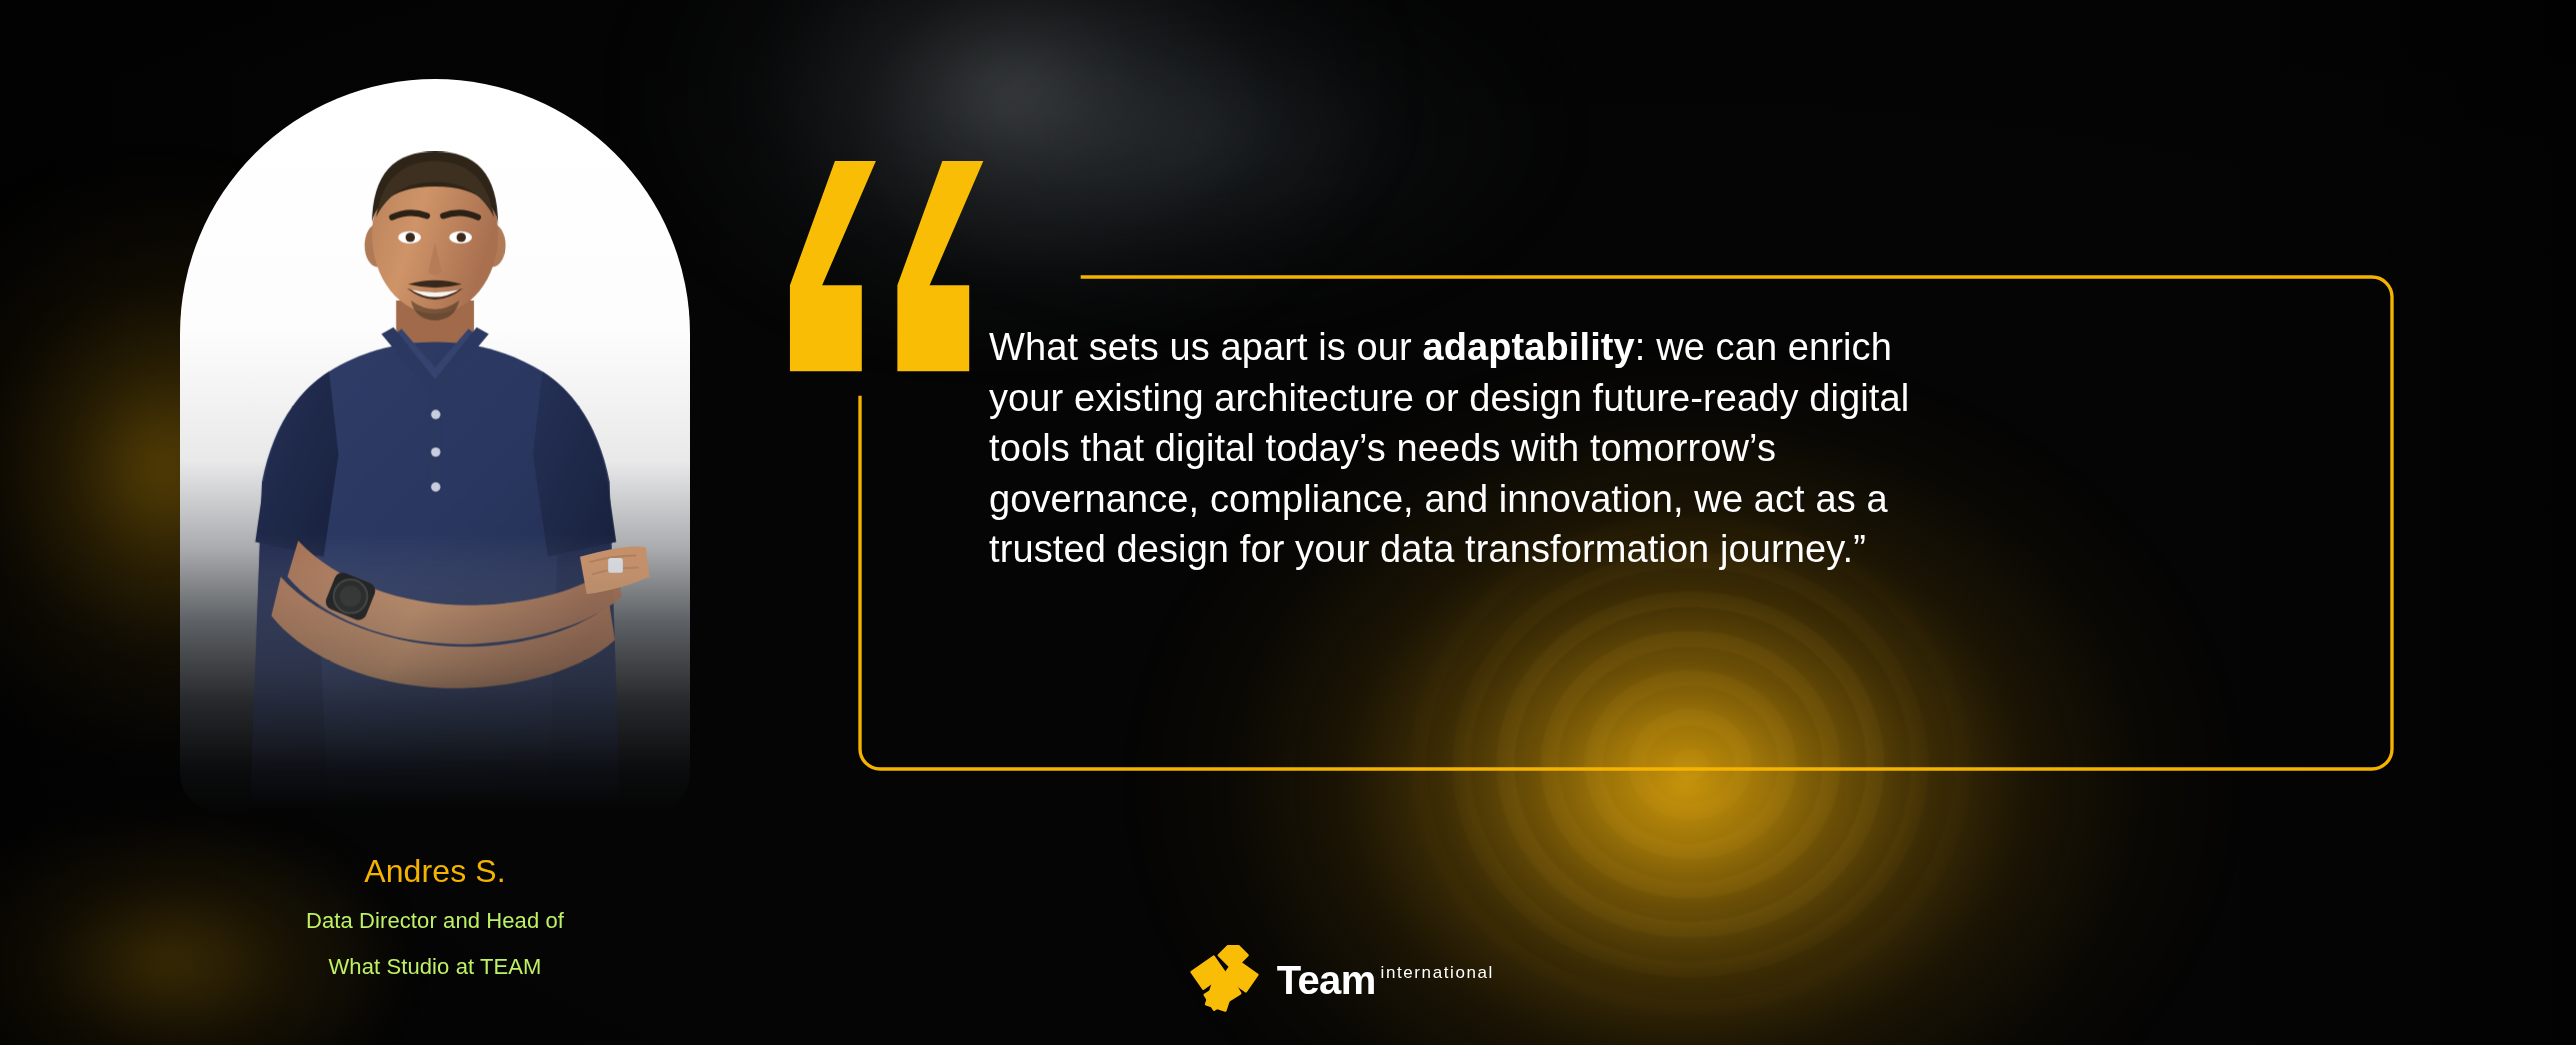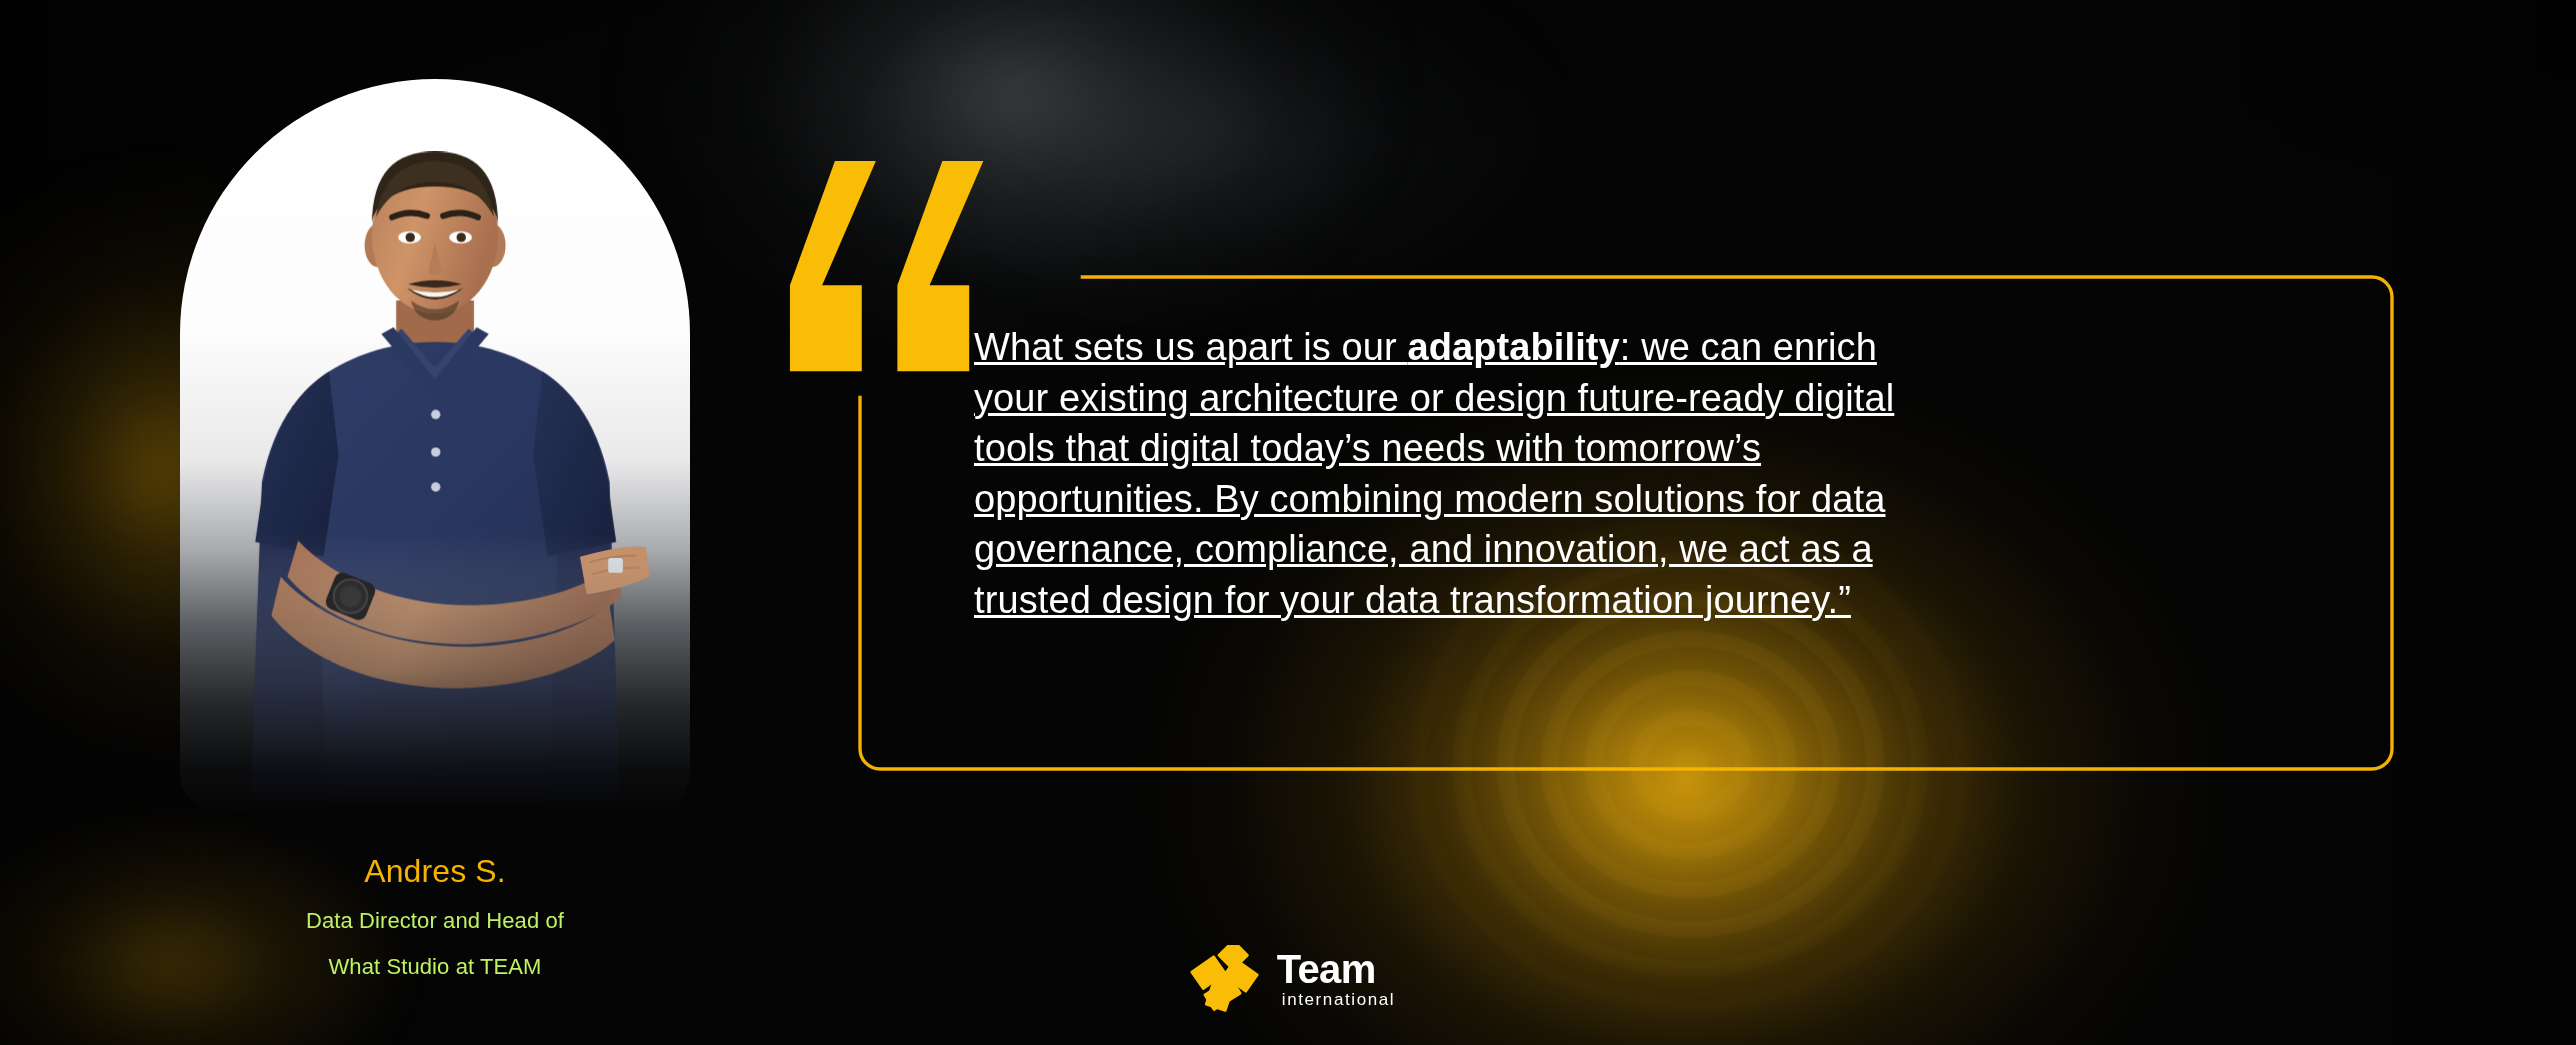--- a/index.html
+++ b/index.html
@@ -166,42 +166,41 @@
   #quote-mark {
     position:absolute;
     left:0px; top:0px;
     width:235px; height:215px;
   }
   #quote-mark svg { display:block; width:100%; height:100%; }
 
   
   #quote-text {
     position:absolute;
-    left:223px; top:161px;
+    left:238px; top:161px;
     width:1389px;
     font-size:38px;
     line-height:1.33;
     color:#ffffff;
     letter-spacing:0.1px;
-    text-decoration:underline;
   }
   #quote-text .bold { font-weight:700; }
 
   
   #brand-logo {
     position:absolute;
     left:1187px; top:942px;
     height:75px;
     display:flex;
     align-items:center;
     gap:14.8px;
   }
   .logo-mark { width:75px; height:70px; flex:0 0 auto; }
   .logo-mark svg { display:block; width:100%; height:100%; }
-  .logo-words { display:flex; flex-direction:column; justify-content:center; padding-top:1.3px; }
+  .logo-words { display:flex; flex-direction:row; justify-content:center; padding-top:1.3px; }
   .logo-word-team {
     font-size:40px;
     line-height:0.95;
     font-weight:700;
     color:#ffffff;
     letter-spacing:-0.7px;
   }
   .logo-word-intl {
     font-size:17px;
     line-height:1.1;
@@ -365,21 +364,20 @@
         <path d="M 285 0 L 218 185 L 218 313 L 325 313 L 325 185 L 266 185 L 346 0 Z" fill="#f8bd04"></path>
       </svg>
     </div>
 
     <div id="quote-text">
       <div>
         <span>What sets us apart is our </span><span class="bold">adaptability</span><span>: we can enrich</span>
       </div>
       <div>your existing architecture or design future-ready digital</div>
       <div>tools that digital today’s needs with tomorrow’s</div>
-      <div>opportunities. By combining modern solutions for data</div>
       <div>governance, compliance, and innovation, we act as a</div>
       <div>trusted design for your data transformation journey.”</div>
     </div>
   </div>
 
   <div id="brand-logo">
     <span class="logo-mark">
       <svg viewBox="0 0 112 104">
         <g fill="#f8bd04">
           <rect x="52" y="-2" width="34" height="34" rx="2" transform="rotate(45 69 15)"></rect>

